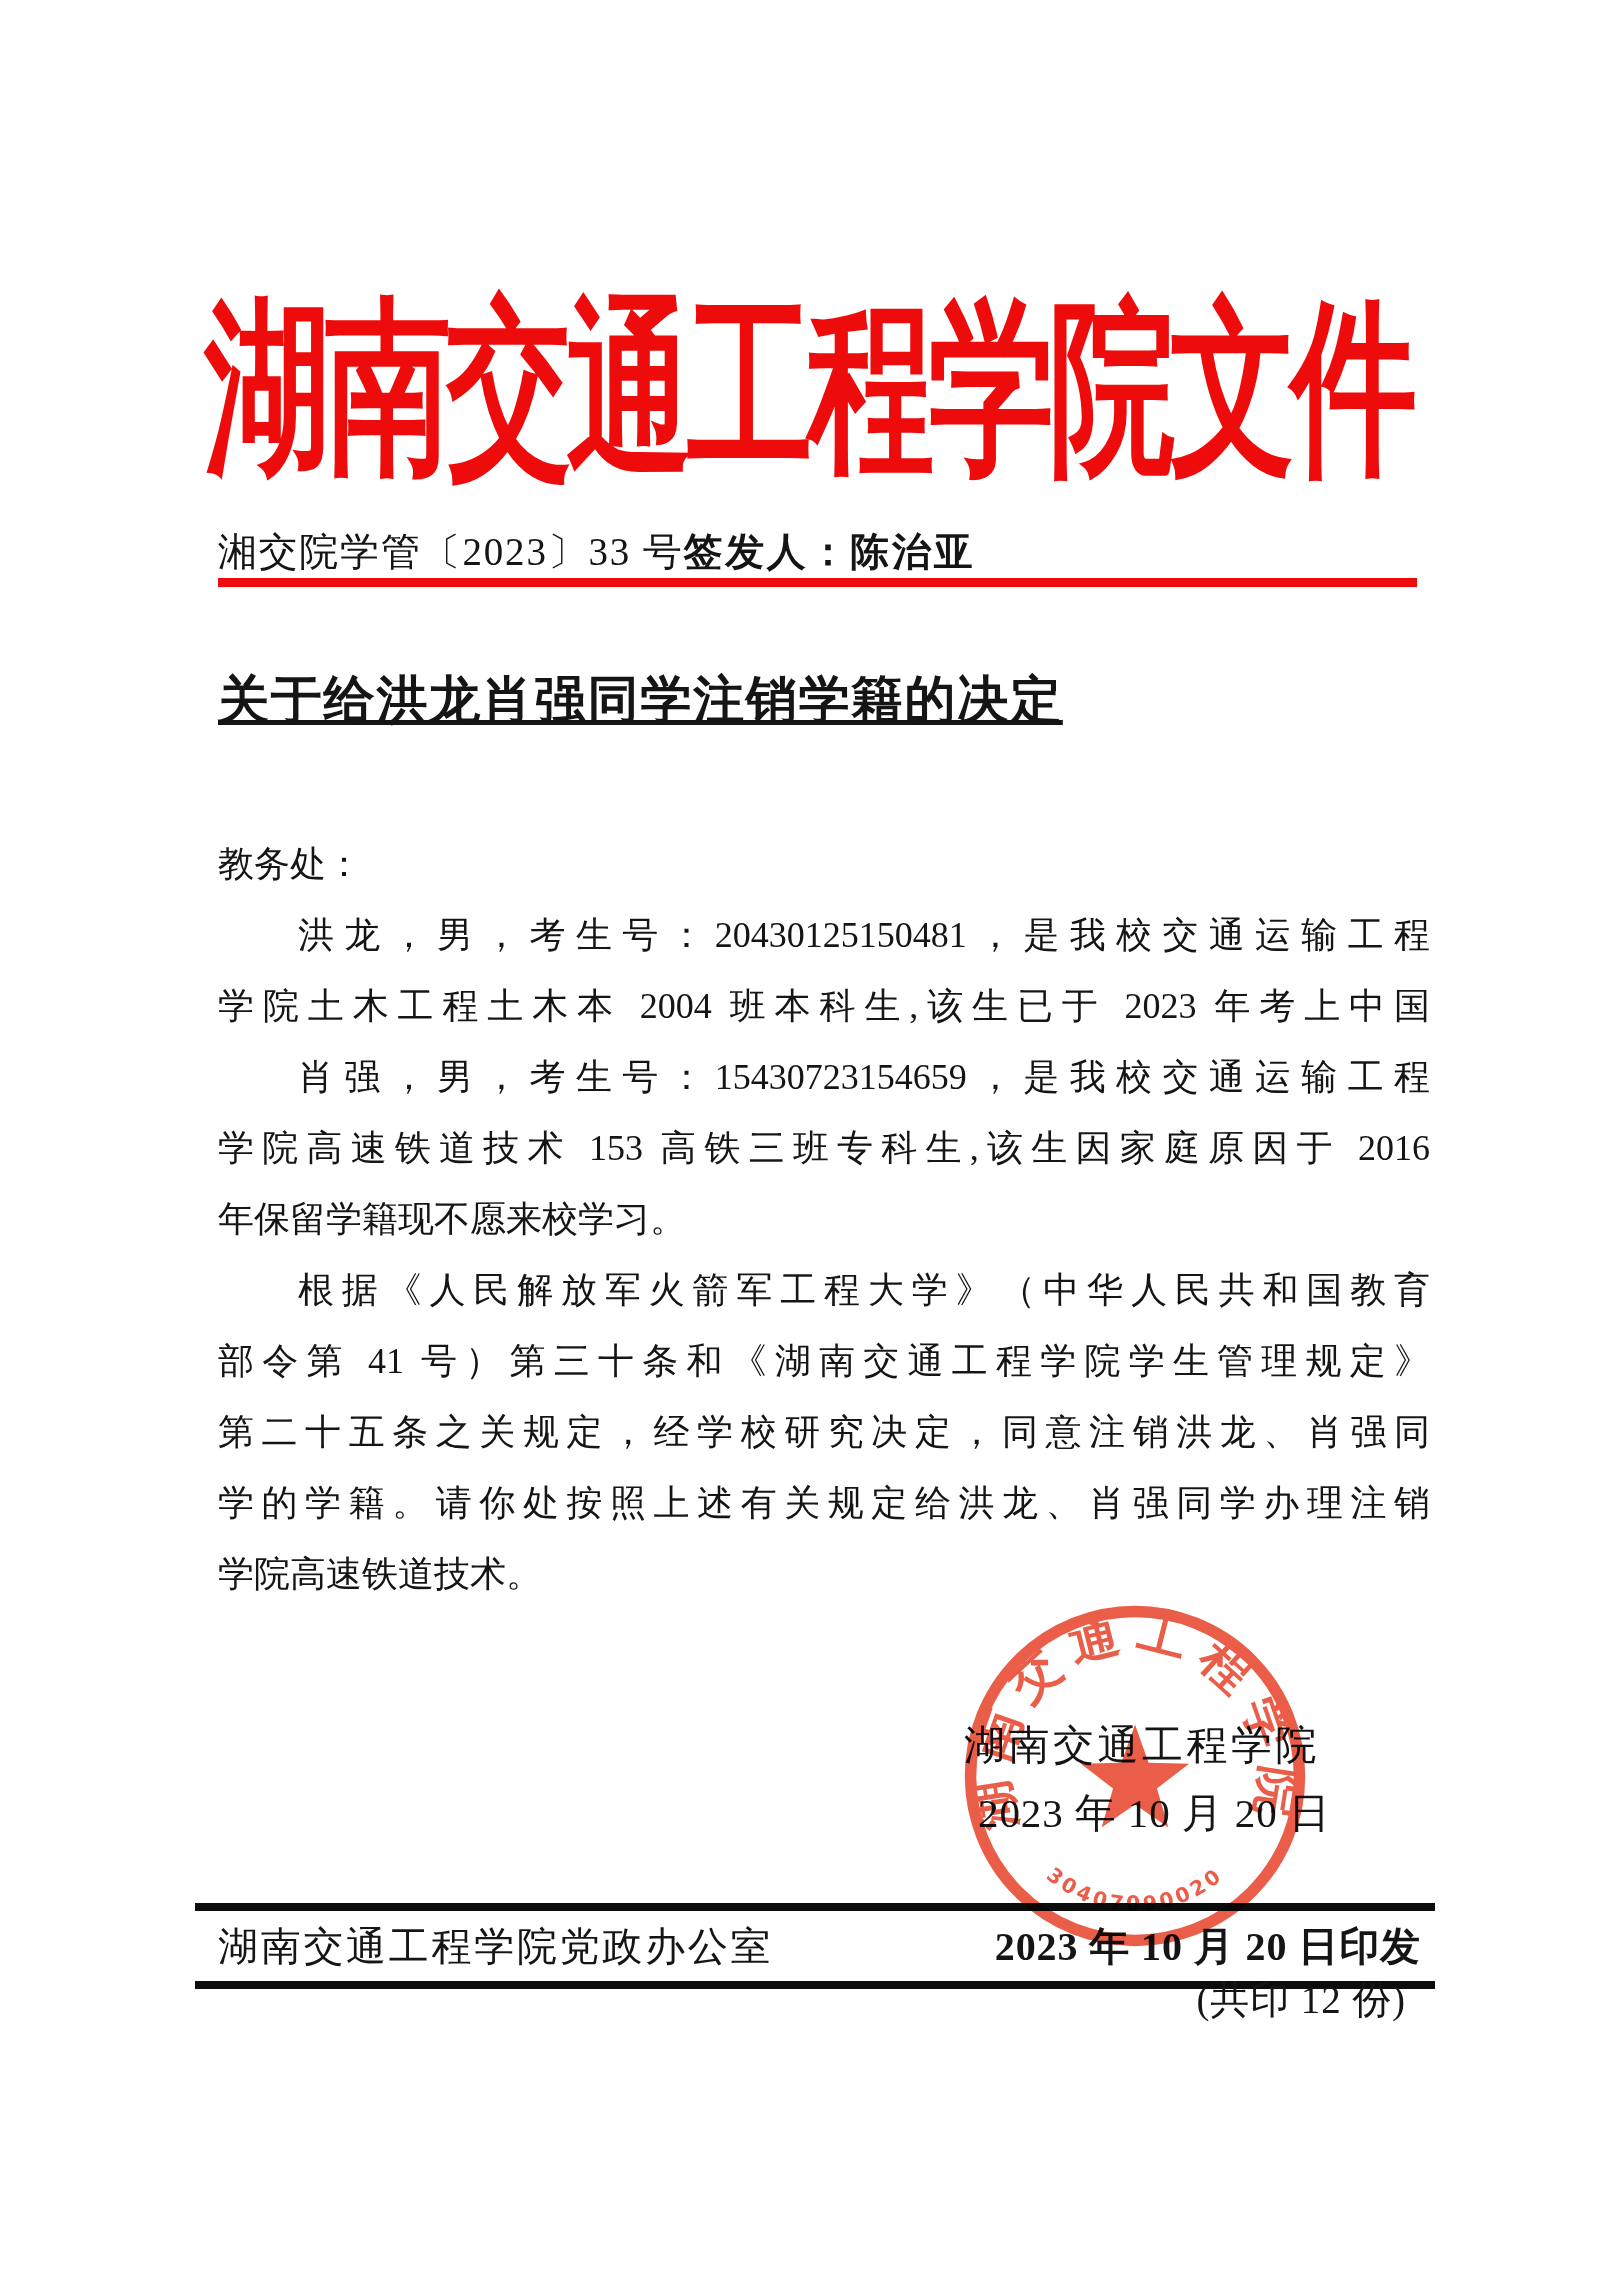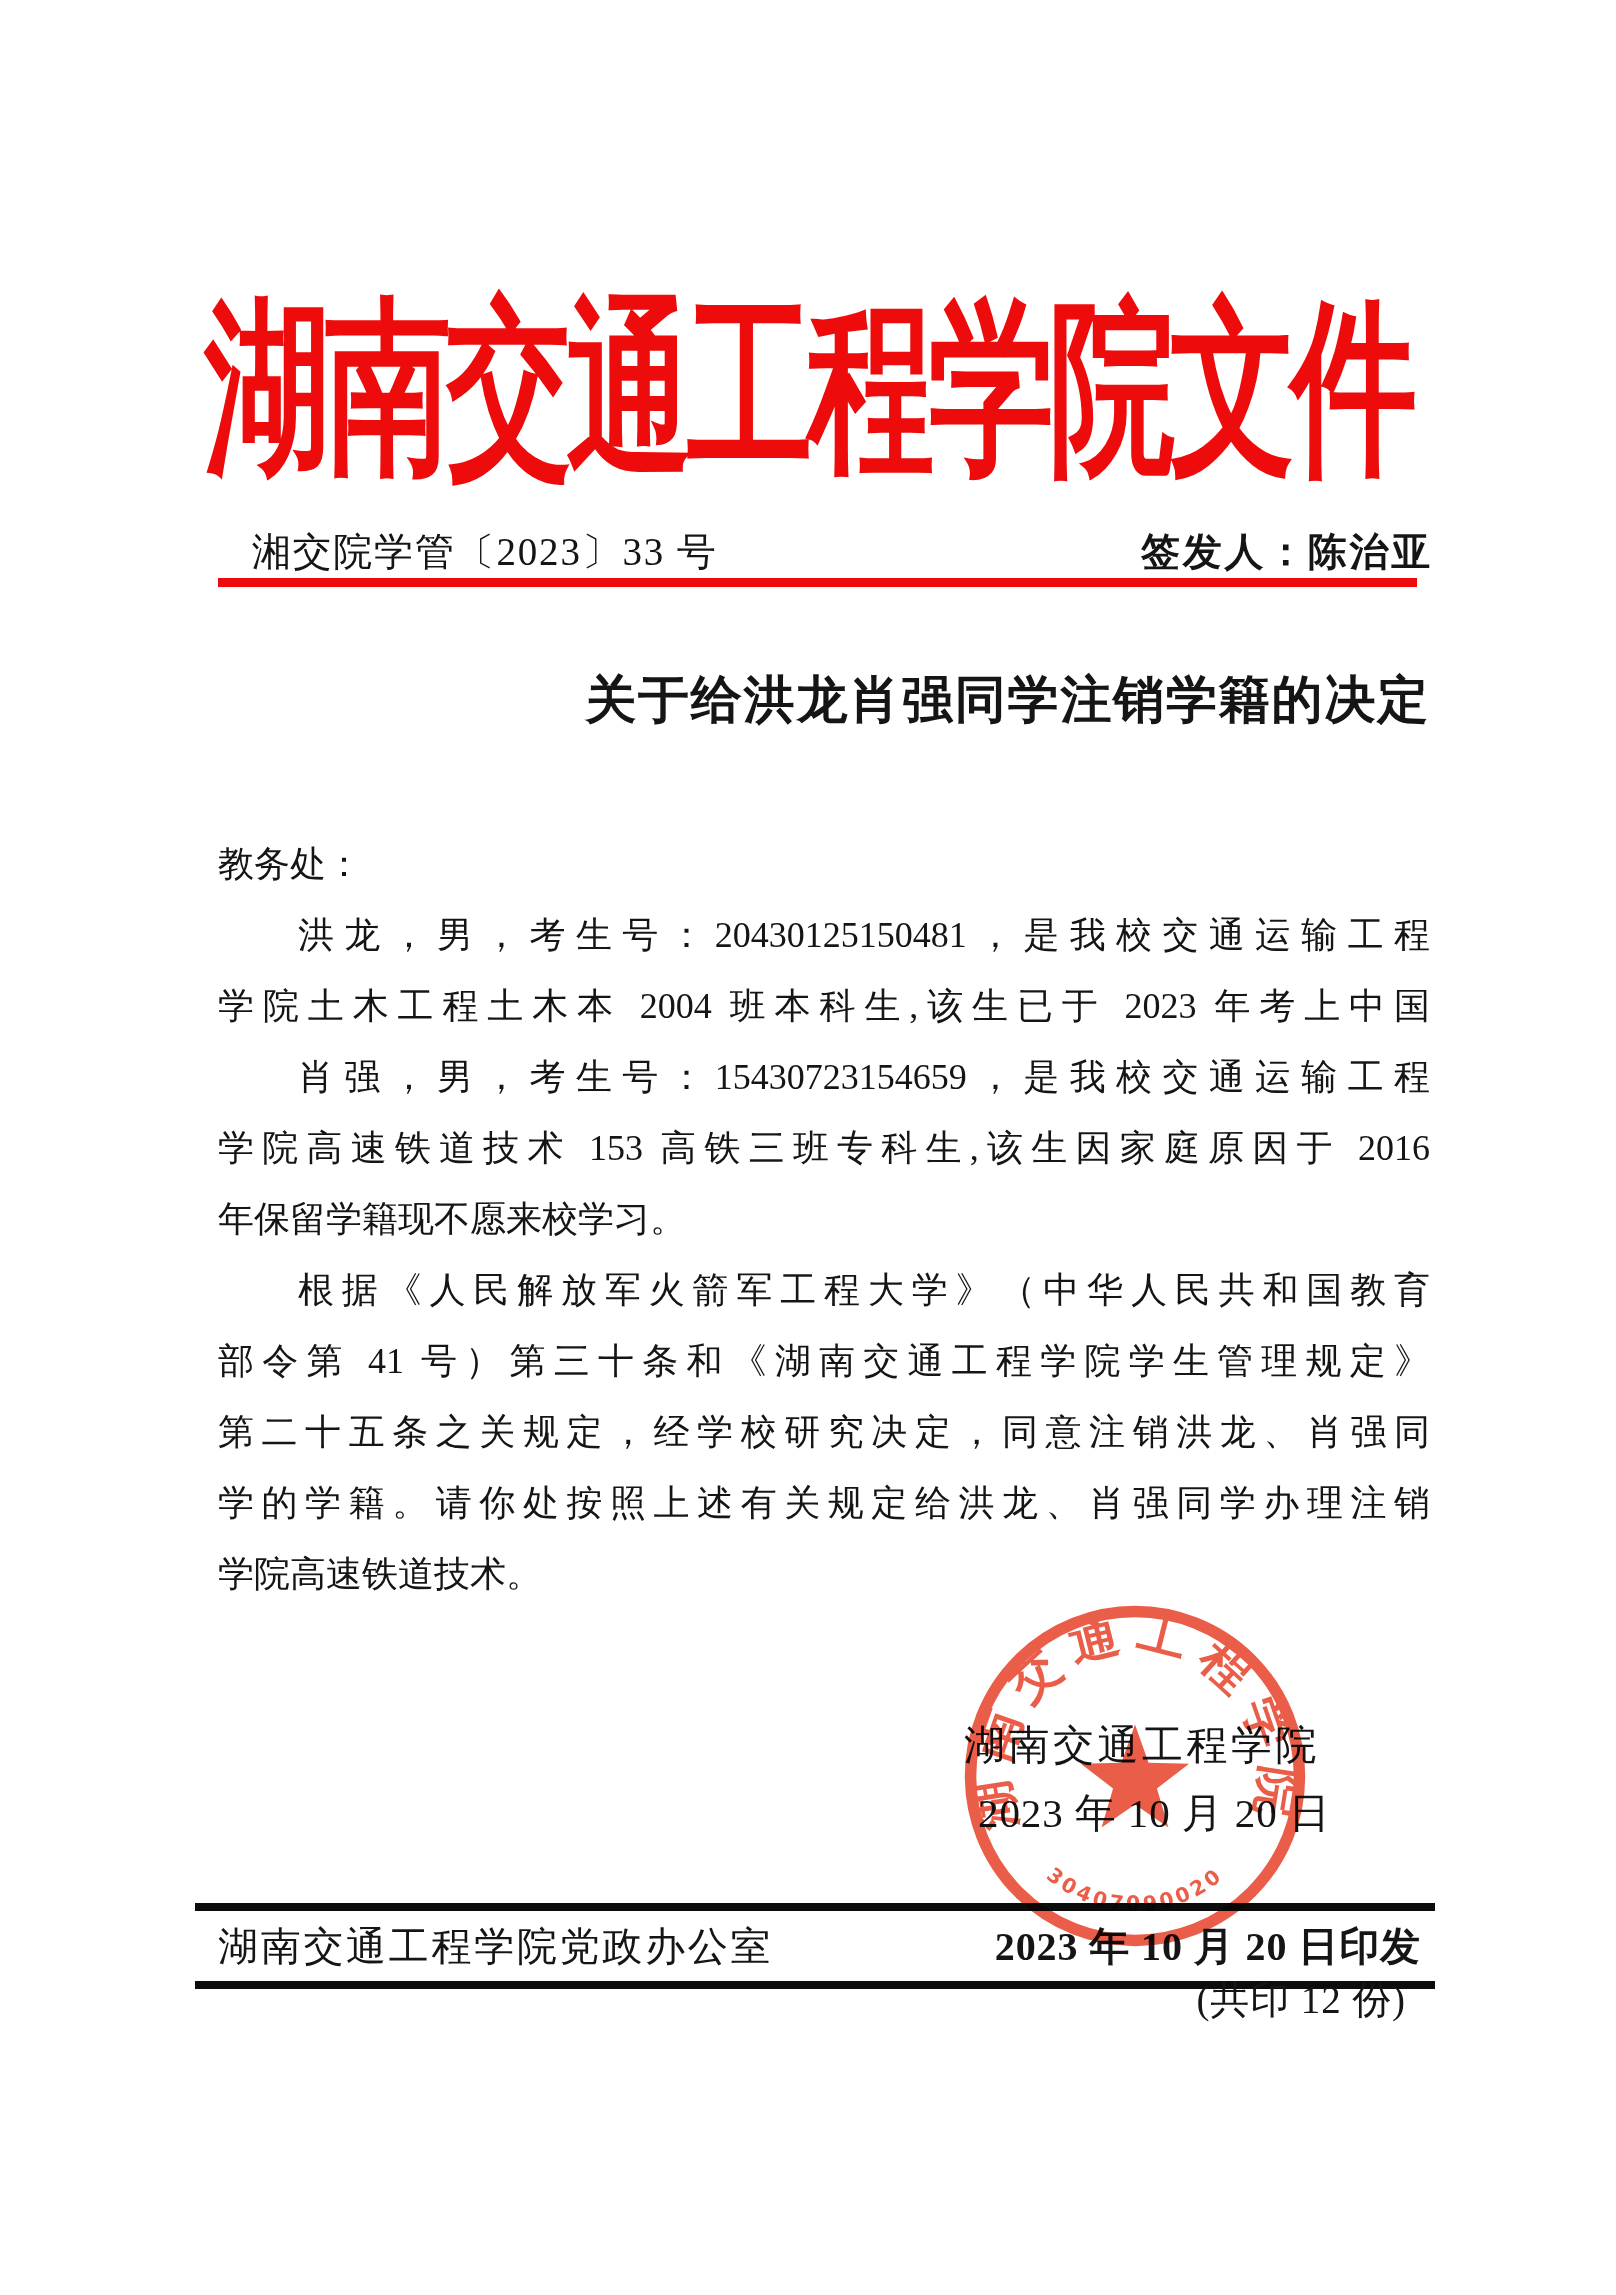--- a/index.html
+++ b/index.html
@@ -17,36 +17,36 @@
     position:absolute;top:295px;left:0;right:0;
     text-align:center;
     font-size:126px;font-weight:bold;line-height:1;
     letter-spacing:-5.3px;
     color:#ed0b0b;
     transform:scale(1,1.5);
     transform-origin:50% 0;
     white-space:nowrap;
   }
   .docnum-row{
-    position:absolute;top:529px;left:234px;width:1199px;
-    display:flex;justify-content:space-between;align-items:flex-end;
+    position:absolute;top:529px;left:200px;width:1199px;
+    display:flex;justify-content:flex-start;align-items:flex-end;
     font-size:39px;line-height:46px;
   }
   .docnum-row .left{padding-left:17.7px;letter-spacing:1.8px;}
   .docnum-row .right{font-weight:bold;letter-spacing:2.7px;}
   .red-rule{
     position:absolute;top:578px;left:218px;width:1199px;height:8.8px;
     background:#ed0b0b;
   }
   
   .doc-title{
     position:absolute;top:668px;left:218px;width:1212px;
-    text-align:right;
+    text-align:left;
     font-size:51px;font-weight:bold;letter-spacing:1.8px;
-    line-height:64px;white-space:nowrap;
+    line-height:64px;white-space:nowrap;text-decoration:underline;
   }
   
   .body-block{
     position:absolute;top:829px;left:218px;width:1212px;
     font-size:36px;
   }
   .bline{
     height:71px;line-height:71px;
     white-space:nowrap;
     text-align:left;

